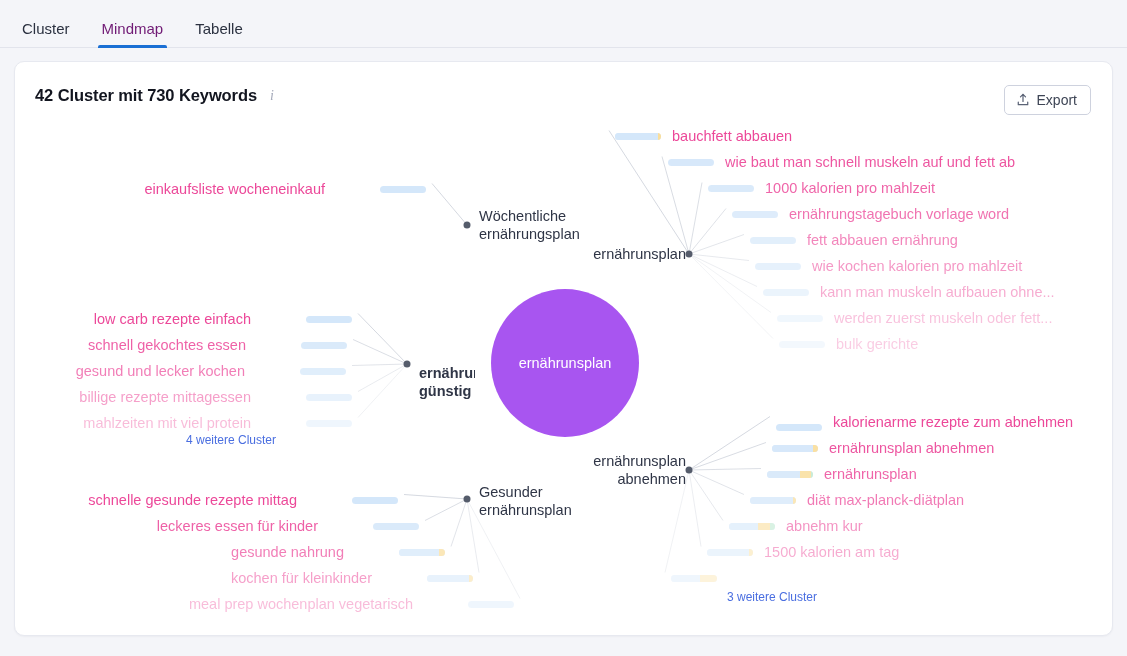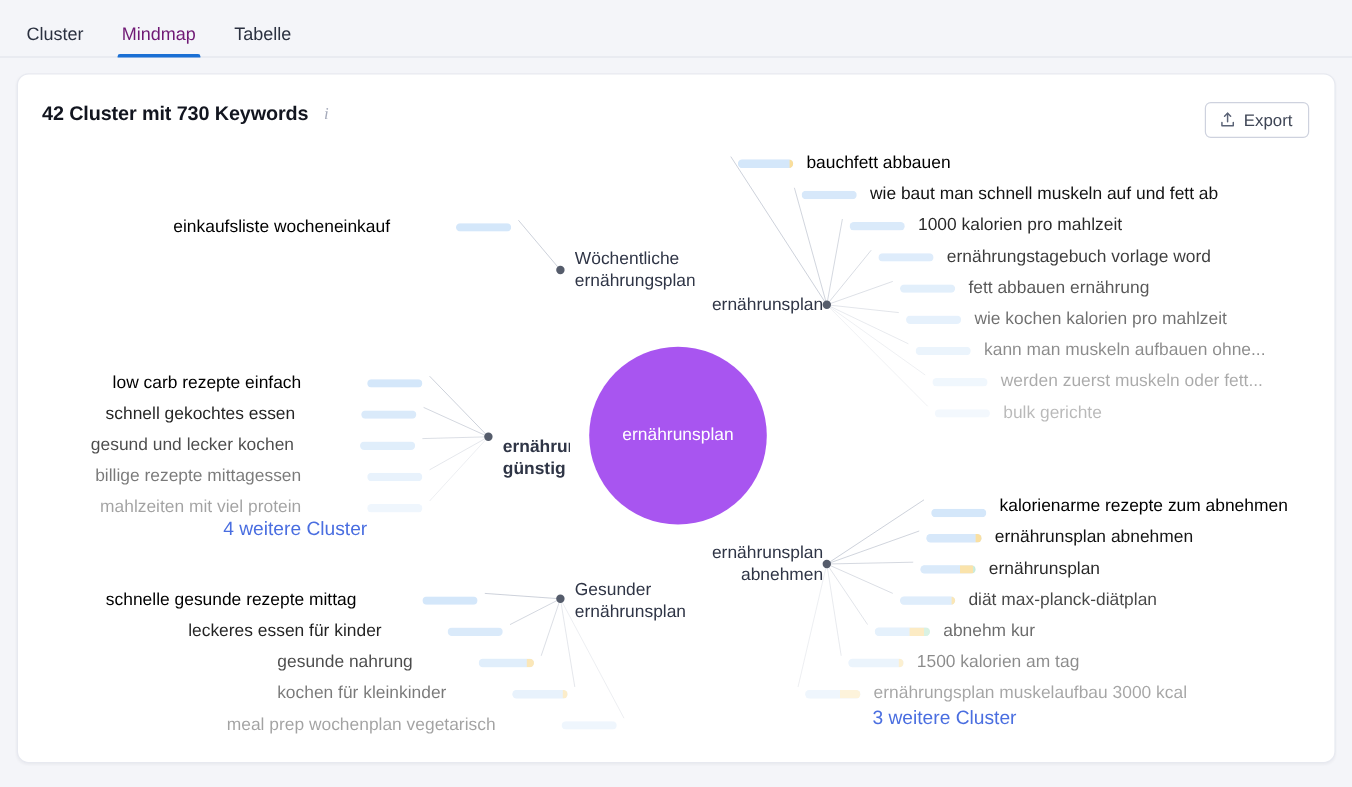--- a/index.html
+++ b/index.html
@@ -132,41 +132,41 @@
   .kw {
     position: absolute;
     display: flex;
     align-items: center;
     height: 18px;
     white-space: nowrap;
     cursor: pointer;
   }
   .kw.right { flex-direction: row; }          
   .kw.left  { flex-direction: row; gap: 44px; }          
-  .kw-text { font-size: 14.5px; color: #000000; line-height: 18px; }
+  .kw-text { font-size: 14.5px; color: #ec4899; line-height: 18px; }
   .kw.right .kw-text { margin-left: 11px; }
   .kw.left  .kw-text { margin-right: 11px; }
 
   .bar {
     display: flex;
     height: 7px;
     width: 46px;
     border-radius: 4px;
     overflow: hidden;
     background: #d9eafb;
     flex: 0 0 auto;
   }
   .seg { height: 100%; }
   .seg.blue   { background: #d4e7fa; }
   .seg.yellow { background: #fade9b; }
   .seg.green  { background: #bfe9d0; }
 
   .more-link {
     position: absolute;
-    font-size: 16px;
+    font-size: 12px;
     color: #4a6ee0;
     cursor: pointer;
     white-space: nowrap;
   }
 </style>
 </head>
 <body>
 
 <div class="tabbar">
   <div class="tab">Cluster</div>
@@ -402,21 +402,20 @@
             <div class="seg blue" style="width: 92%;"></div>
             <div class="seg yellow" style="width: 8%;"></div>
           </div>
           <span class="kw-text">1500 kalorien am tag</span>
         </div>
         <div class="kw right" style="top: 507px; opacity: 0.35; left: 656px;">
           <div class="bar">
             <div class="seg blue" style="width: 62%;"></div>
             <div class="seg yellow" style="width: 38%;"></div>
           </div>
-          <span class="kw-text">ernährungsplan muskelaufbau 3000 kcal</span>
         </div>
         <div class="more-link" style="left: 712px; top: 528px;">3 weitere Cluster</div>
         <div class="center-node" style="left: 476px; top: 227px;">
           <span>ernährunsplan</span>
         </div>
       </div>
   </div>
 
 </div>
 

